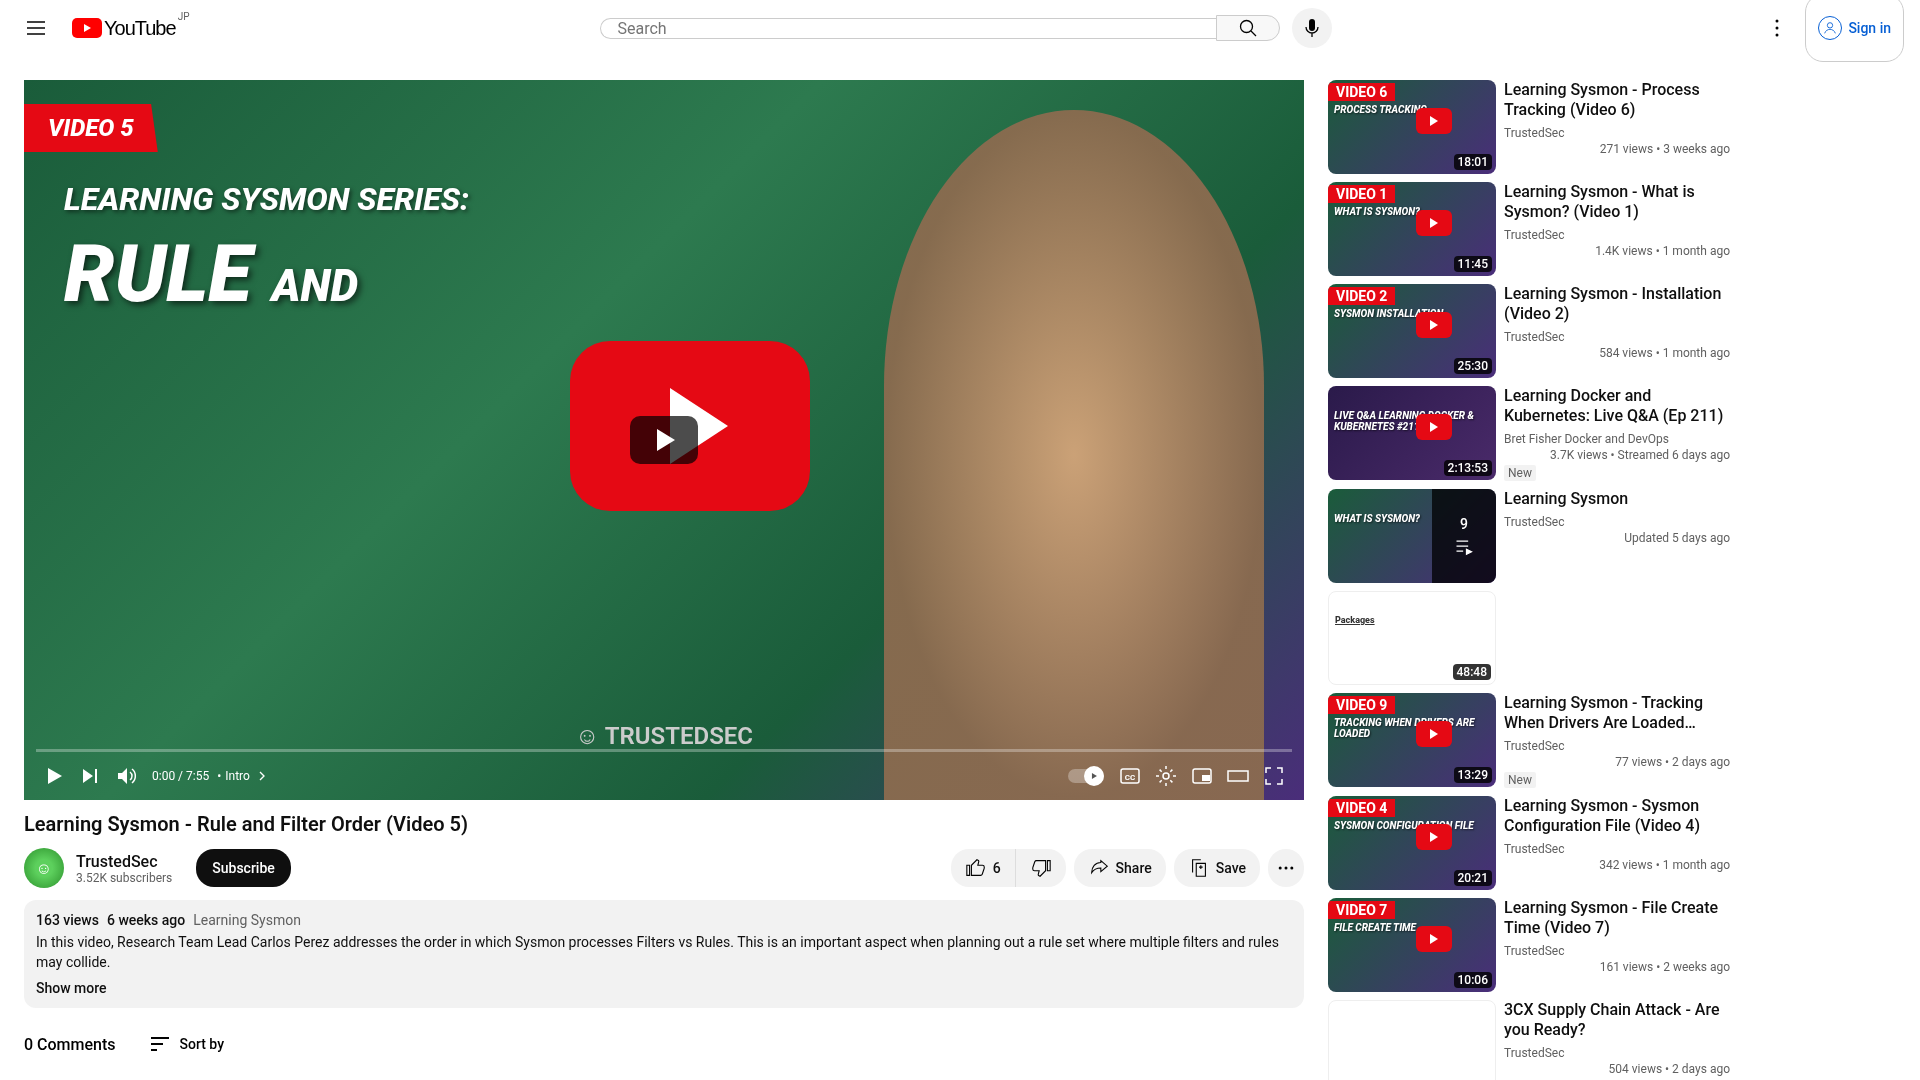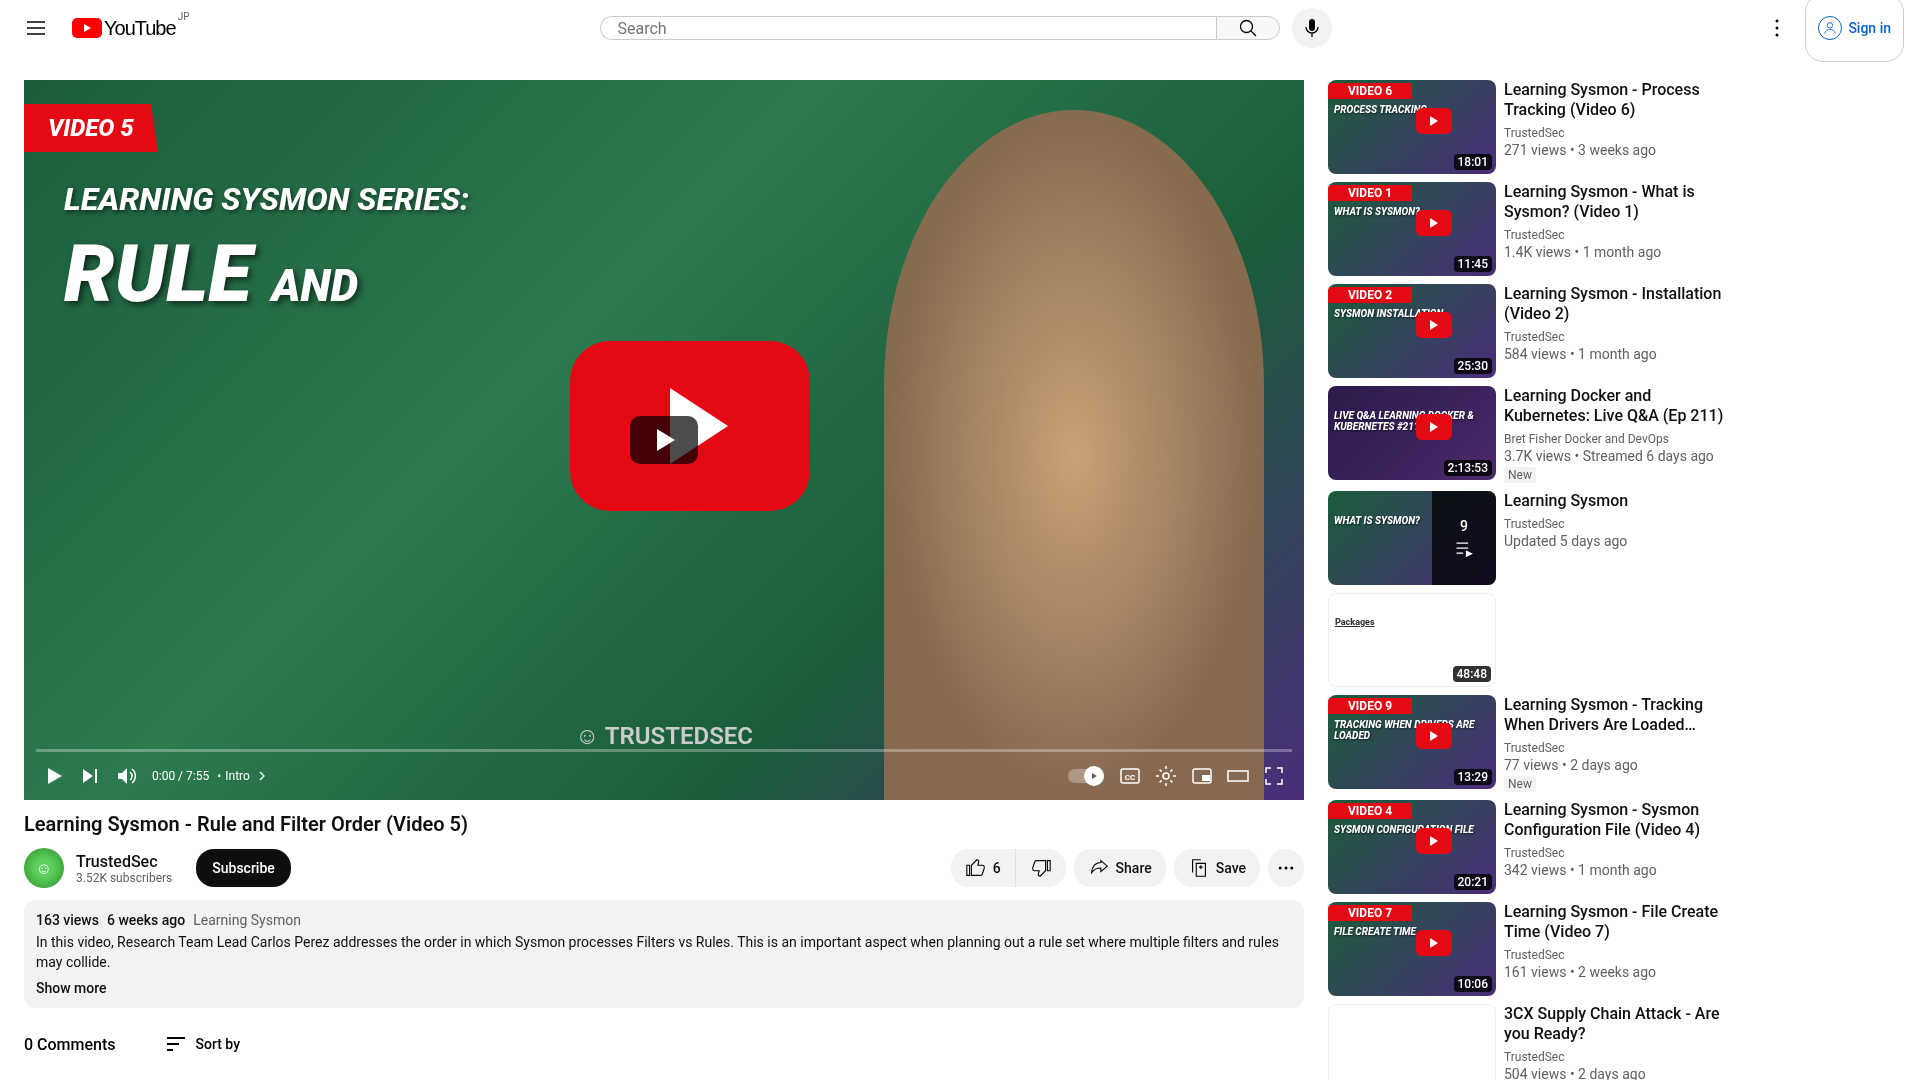--- a/index.html
+++ b/index.html
@@ -8,21 +8,21 @@
 
 .header { height: 56px; display: flex; align-items: center; justify-content: space-between; padding: 0 16px; position: fixed; top: 0; left: 0; right: 0; background: #fff; z-index: 10; }
 .header-left { display: flex; align-items: center; }
 .menu-btn { width: 40px; height: 40px; display: flex; align-items: center; justify-content: center; cursor: pointer; border-radius: 50%; }
 .logo-wrap { display: flex; align-items: center; margin-left: 16px; cursor: pointer; position: relative; }
 .logo-icon { width: 30px; height: 20px; background: #ff0000; border-radius: 5px; display: flex; align-items: center; justify-content: center; }
 .logo-play { width: 0; height: 0; border-left: 7px solid #fff; border-top: 4px solid transparent; border-bottom: 4px solid transparent; }
 .logo-text { font-family: 'YouTube Sans', Arial; font-size: 20px; font-weight: 500; letter-spacing: -1px; margin-left: 2px; }
 .country-code { position: absolute; top: -6px; right: -14px; font-size: 10px; color: #606060; }
 .header-center { display: flex; align-items: center; flex: 0 1 732px; margin: 0 40px; }
-.search-box { display: flex; flex: 1; height: 24px; }
+.search-box { display: flex; flex: 1; height: 56px; align-items: center; }
 .search-input { flex: 1; border: 1px solid #ccc; border-right: none; border-radius: 40px 0 0 40px; padding: 0 16px; font-size: 16px; outline: none; }
 .search-btn { width: 64px; border: 1px solid #ccc; border-radius: 0 40px 40px 0; background: #f8f8f8; cursor: pointer; display: flex; align-items: center; justify-content: center; }
 .mic-btn { width: 40px; height: 40px; margin-left: 12px; border-radius: 50%; background: #f2f2f2; display: flex; align-items: center; justify-content: center; cursor: pointer; }
 .header-right { display: flex; align-items: center; gap: 8px; }
 .more-btn { width: 40px; height: 40px; display: flex; align-items: center; justify-content: center; cursor: pointer; border-radius: 50%; }
 .signin-btn { display: flex; align-items: center; gap: 6px; border: 1px solid #ccc; border-radius: 18px; padding: 21px 12px; color: #065fd4; font-size: 14px; font-weight: 500; cursor: pointer; }
 .signin-avatar { width: 24px; height: 24px; border: 1px solid #065fd4; border-radius: 50%; display: flex; align-items: center; justify-content: center; }
 
 
 .content { display: flex; margin-top: 56px; padding: 24px 24px 0 24px; gap: 24px; }
@@ -64,37 +64,37 @@
 .more-action { width: 36px; padding: 8px; justify-content: center; }
 
 
 .description { background: #f2f2f2; border-radius: 12px; padding: 12px; font-size: 14px; color: #0f0f0f; cursor: pointer; }
 .desc-meta { font-weight: 500; display: flex; gap: 8px; margin-bottom: 4px; }
 .desc-tag { color: #606060; font-weight: 400; }
 .desc-text { line-height: 20px; }
 .show-more { font-weight: 500; margin-top: 8px; cursor: pointer; }
 
 
-.comments-header { display: flex; align-items: center; gap: 48px; margin-top: 24px; }
+.comments-header { display: flex; align-items: center; gap: 32px; margin-top: 24px; }
 .comments-count { font-size: 16px; font-weight: 500; }
 .sort-btn { display: flex; align-items: center; gap: 8px; font-size: 14px; font-weight: 500; cursor: pointer; }
 
 
 .secondary { width: 402px; flex-shrink: 0; }
 .related-item { display: flex; gap: 8px; margin-bottom: 8px; cursor: pointer; }
 .rel-thumb { width: 168px; height: 94px; background: linear-gradient(135deg, #1a5c3a, #4a2d7a); border-radius: 8px; position: relative; flex-shrink: 0; overflow: hidden; }
 .rel-duration { position: absolute; bottom: 4px; right: 4px; background: rgba(0,0,0,0.8); color: #fff; font-size: 12px; font-weight: 500; padding: 1px 4px; border-radius: 4px; }
 .rel-playlist-count { position: absolute; top: 0; right: 0; bottom: 0; width: 64px; background: rgba(0,0,0,0.75); color: #fff; display: flex; flex-direction: column; align-items: center; justify-content: center; gap: 4px; font-size: 14px; font-weight: 500;}
 .rel-info { flex: 1; min-width: 0; }
 .rel-title { font-size: 16px; font-weight: 500; color: #0f0f0f; line-height: 20px; display: -webkit-box; -webkit-line-clamp: 2; -webkit-box-orient: vertical; overflow: hidden; margin-bottom: 4px; }
 .rel-channel { font-size: 12px; color: #606060; line-height: 18px; }
-.rel-meta { font-size: 14px; color: #606060; }
+.rel-meta { font-size: 12px; color: #606060; text-align: right; }
 .new-badge { display: inline-block; background: #f2f2f2; color: #606060; font-size: 12px; padding: 1px 4px; border-radius: 2px; margin-top: 2px; }
 .rel-thumb-white { background: #fff; border: 1px solid #eee; }
-.thumb-mini-badge { position: absolute; top: 3px; left: 0; background: #e50914; color:#fff; font-size:12px; padding: 1px 20px; font-weight:700;}
+.thumb-mini-badge { position: absolute; top: 3px; left: 0; background: #e50914; color:#fff; font-size:14px; padding: 1px 8px; font-weight:700;}
 .thumb-mini-text { position: absolute; left: 6px; top: 24px; color:#fff; font-size: 10px; font-weight: 800; font-style: italic; line-height: 1.1; text-shadow: 1px 1px 2px rgba(0,0,0,0.6);}
 .thumb-mini-yt { position:absolute; right: 44px; top: 28px; width:36px; height:26px; background:#e50914; border-radius:6px; display:flex;align-items:center;justify-content:center;}
 .thumb-mini-yt-tri { width:0;height:0;border-left:8px solid #fff;border-top:5px solid transparent;border-bottom:5px solid transparent;}
 
 svg { display: block; }
 </style>
 </head>
 <body>
 
 <div class="header">

